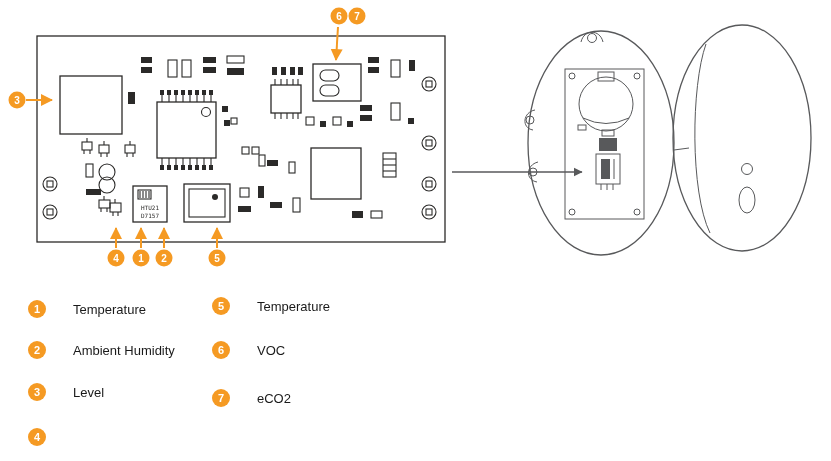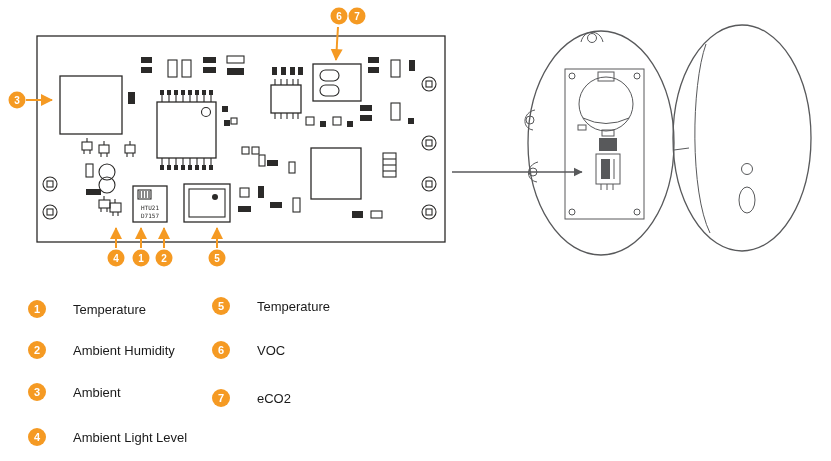--- a/index.html
+++ b/index.html
@@ -325,25 +325,24 @@
     <div class="legend-item" style="left:28px;top:20px">
       <span class="badge">1</span>
       <span class="legend-label">Temperature</span>
     </div>
     <div class="legend-item" style="left:28px;top:61px">
       <span class="badge">2</span>
       <span class="legend-label">Ambient Humidity</span>
     </div>
     <div class="legend-item" style="left:28px;top:103px">
       <span class="badge">3</span>
-      <span class="legend-label">Ambient</span>
+      <span class="legend-label">Level</span>
     </div>
     <div class="legend-item" style="left:28px;top:148px">
       <span class="badge">4</span>
-      <span class="legend-label">Ambient Light Level</span>
     </div>
     <div class="legend-item" style="left:212px;top:17px">
       <span class="badge">5</span>
       <span class="legend-label">Temperature</span>
     </div>
     <div class="legend-item" style="left:212px;top:61px">
       <span class="badge">6</span>
       <span class="legend-label">VOC</span>
     </div>
     <div class="legend-item" style="left:212px;top:109px">

